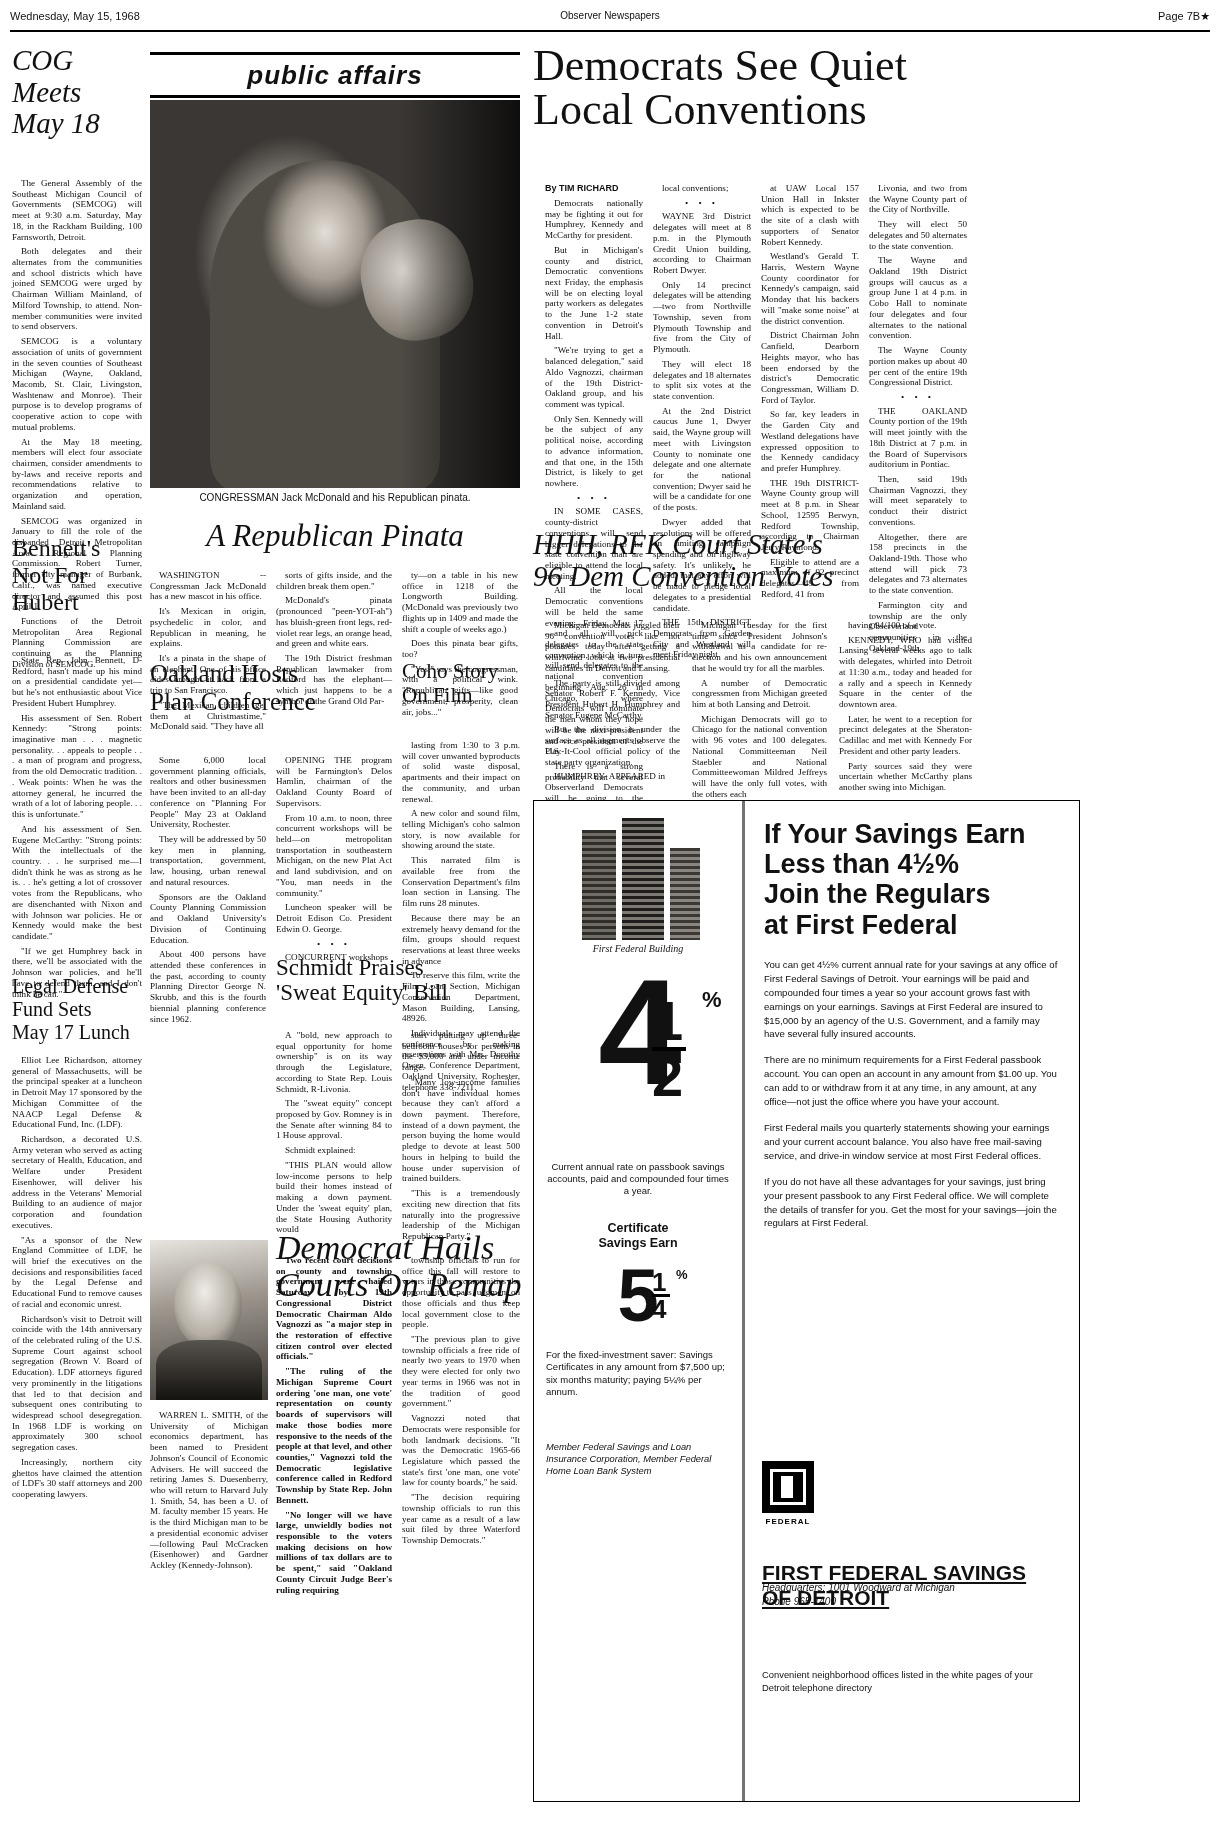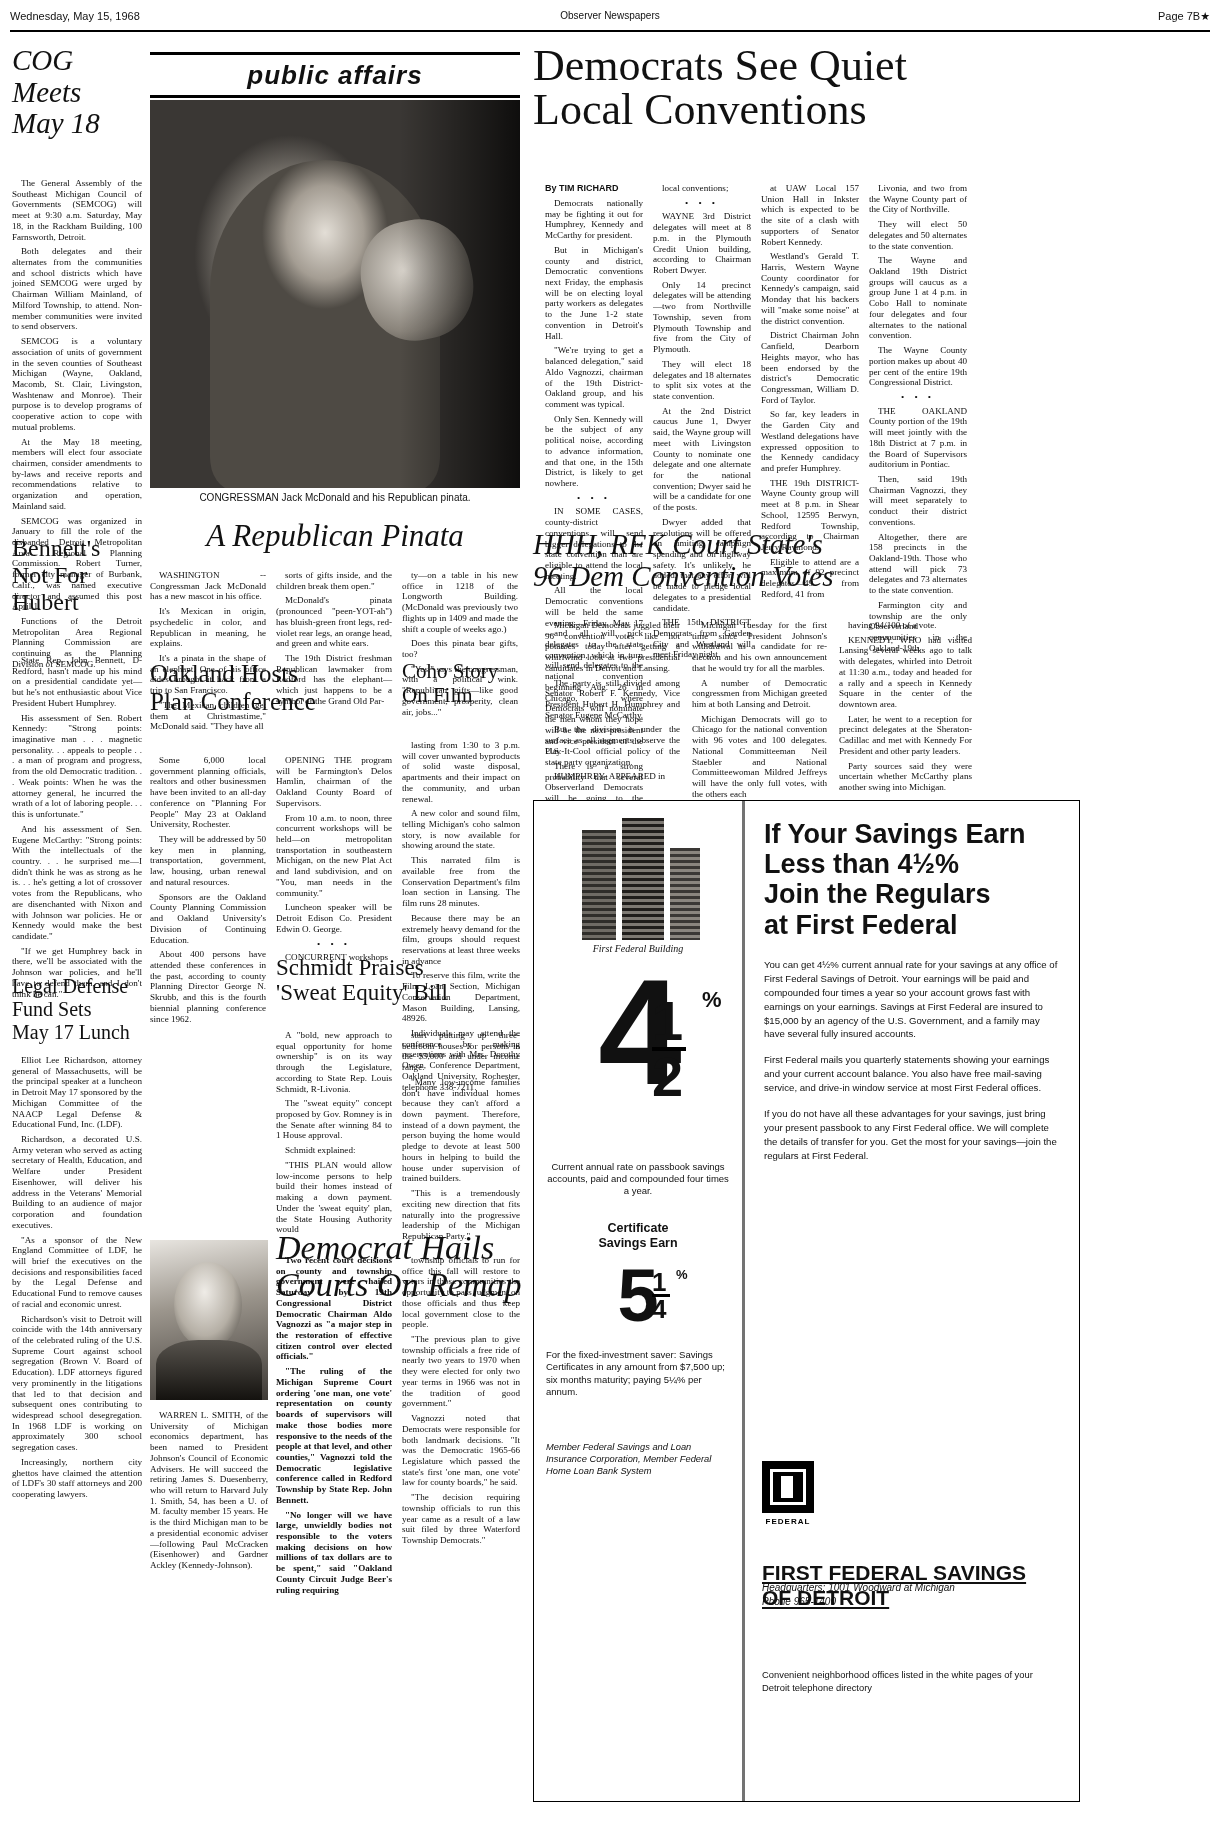--- a/index.html
+++ b/index.html
@@ -378,20 +378,21 @@
 
     <div class="ad-right">
       <div class="ad-head">
         <div>If Your Savings Earn</div>
         <div>Less than 4½%</div>
         <div>Join the Regulars</div>
         <div>at First Federal</div>
       </div>
       <div class="ad-body">
         <p>You can get 4½% current annual rate for your savings at any office of First Federal Savings of Detroit. Your earnings will be paid and compounded four times a year so your account grows fast with earnings on your earnings. Savings at First Federal are insured to $15,000 by an agency of the U.S. Government, and a family may have several fully insured accounts.</p>
+        <p>There are no minimum requirements for a First Federal passbook account. You can open an account in any amount from $1.00 up. You can add to or withdraw from it at any time, in any amount, at any office—not just the office where you have your account.</p>
         <p>First Federal mails you quarterly statements showing your earnings and your current account balance. You also have free mail-saving service, and drive-in window service at most First Federal offices.</p>
         <p>If you do not have all these advantages for your savings, just bring your present passbook to any First Federal office. We will complete the details of transfer for you. Get the most for your savings—join the regulars at First Federal.</p>
       </div>
     </div>
 
     <div class="logo-box">
         <div class="s"></div>
       </div>
     <div class="logo-cap">FEDERAL</div>
     <div class="ff-name">

